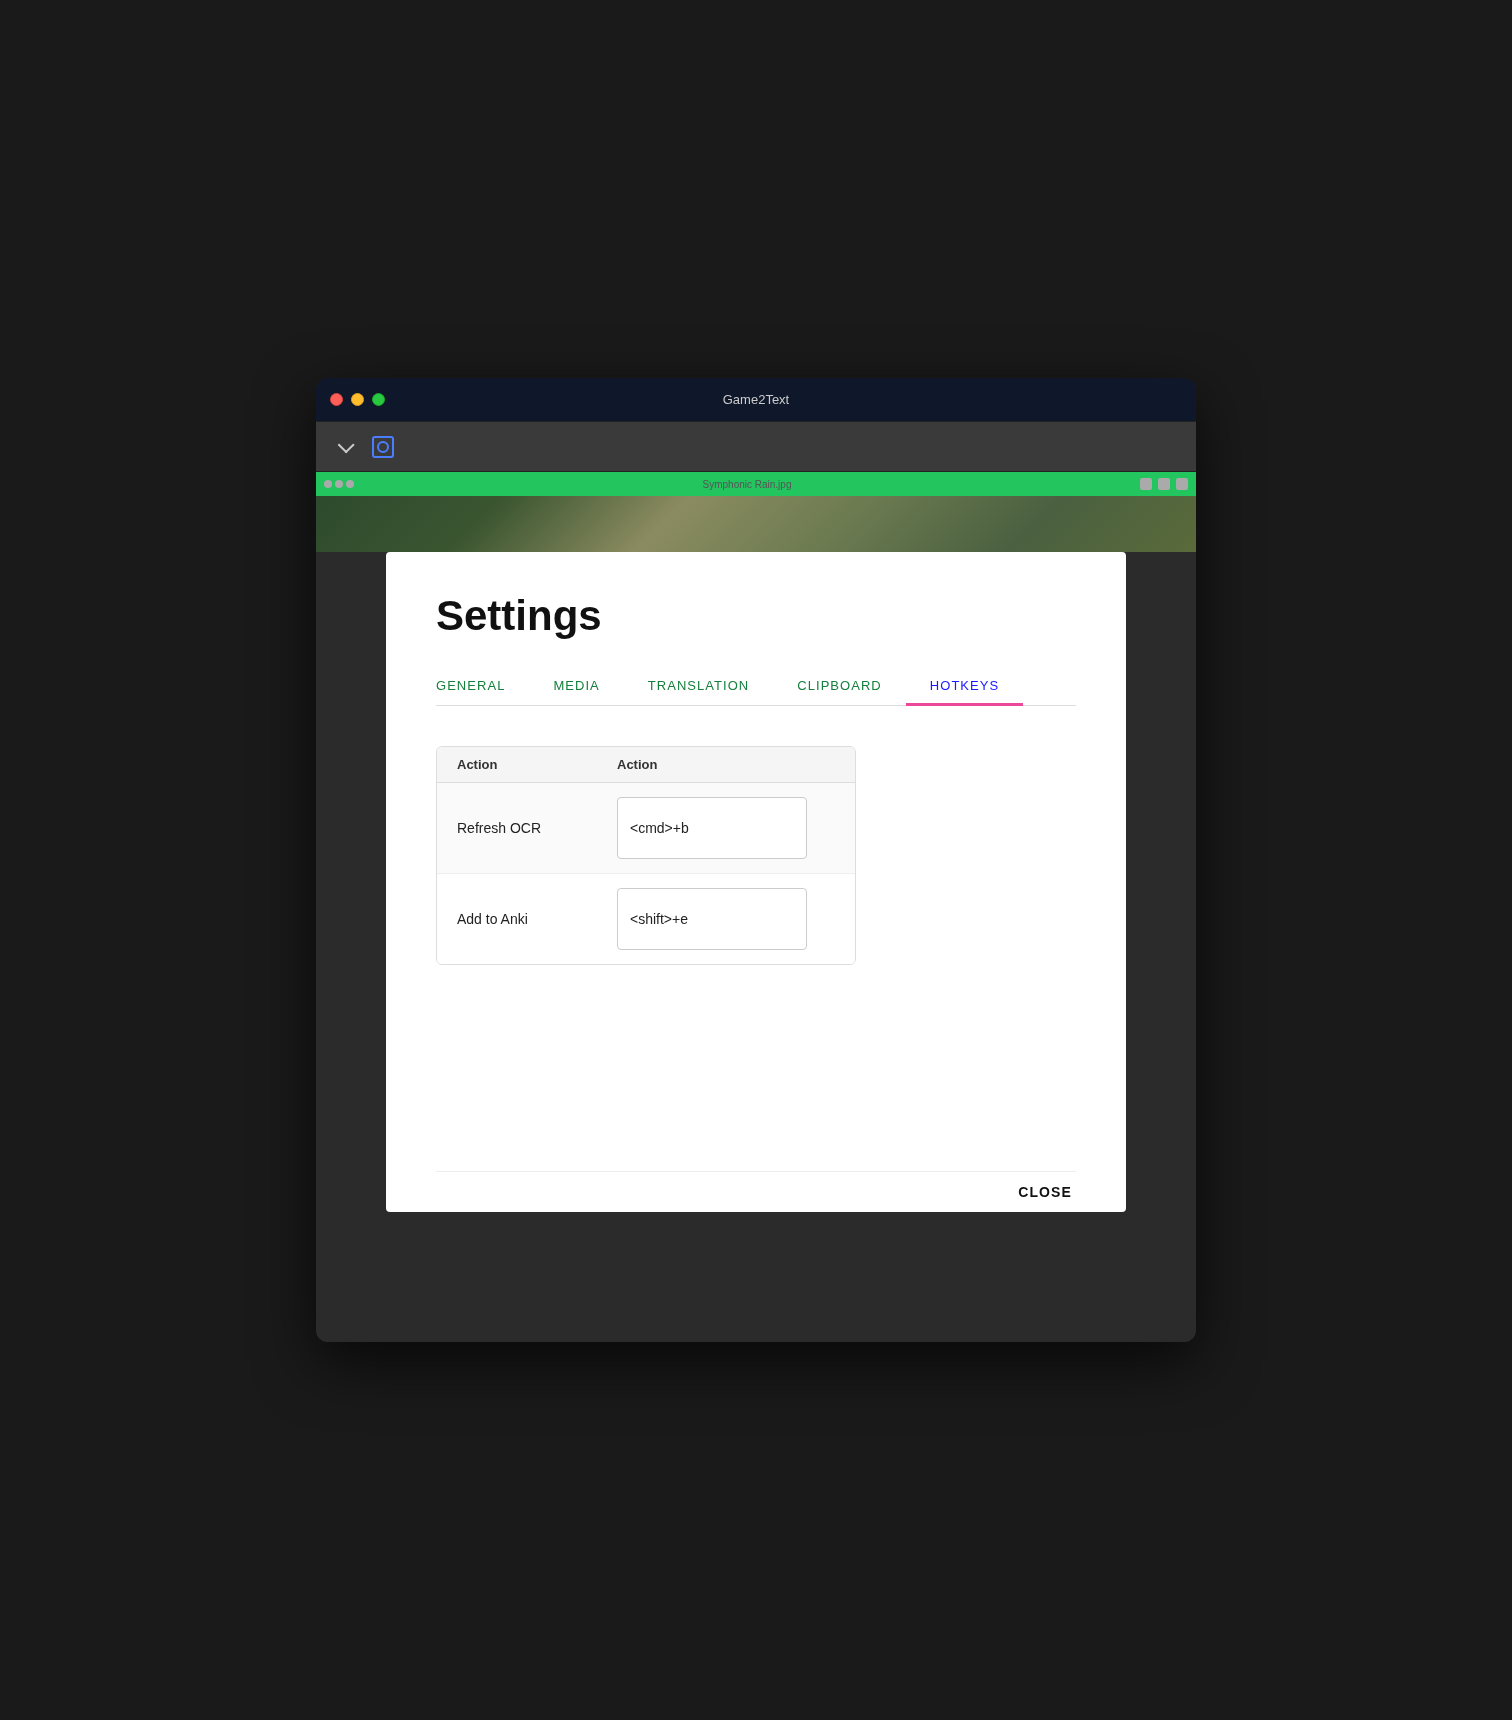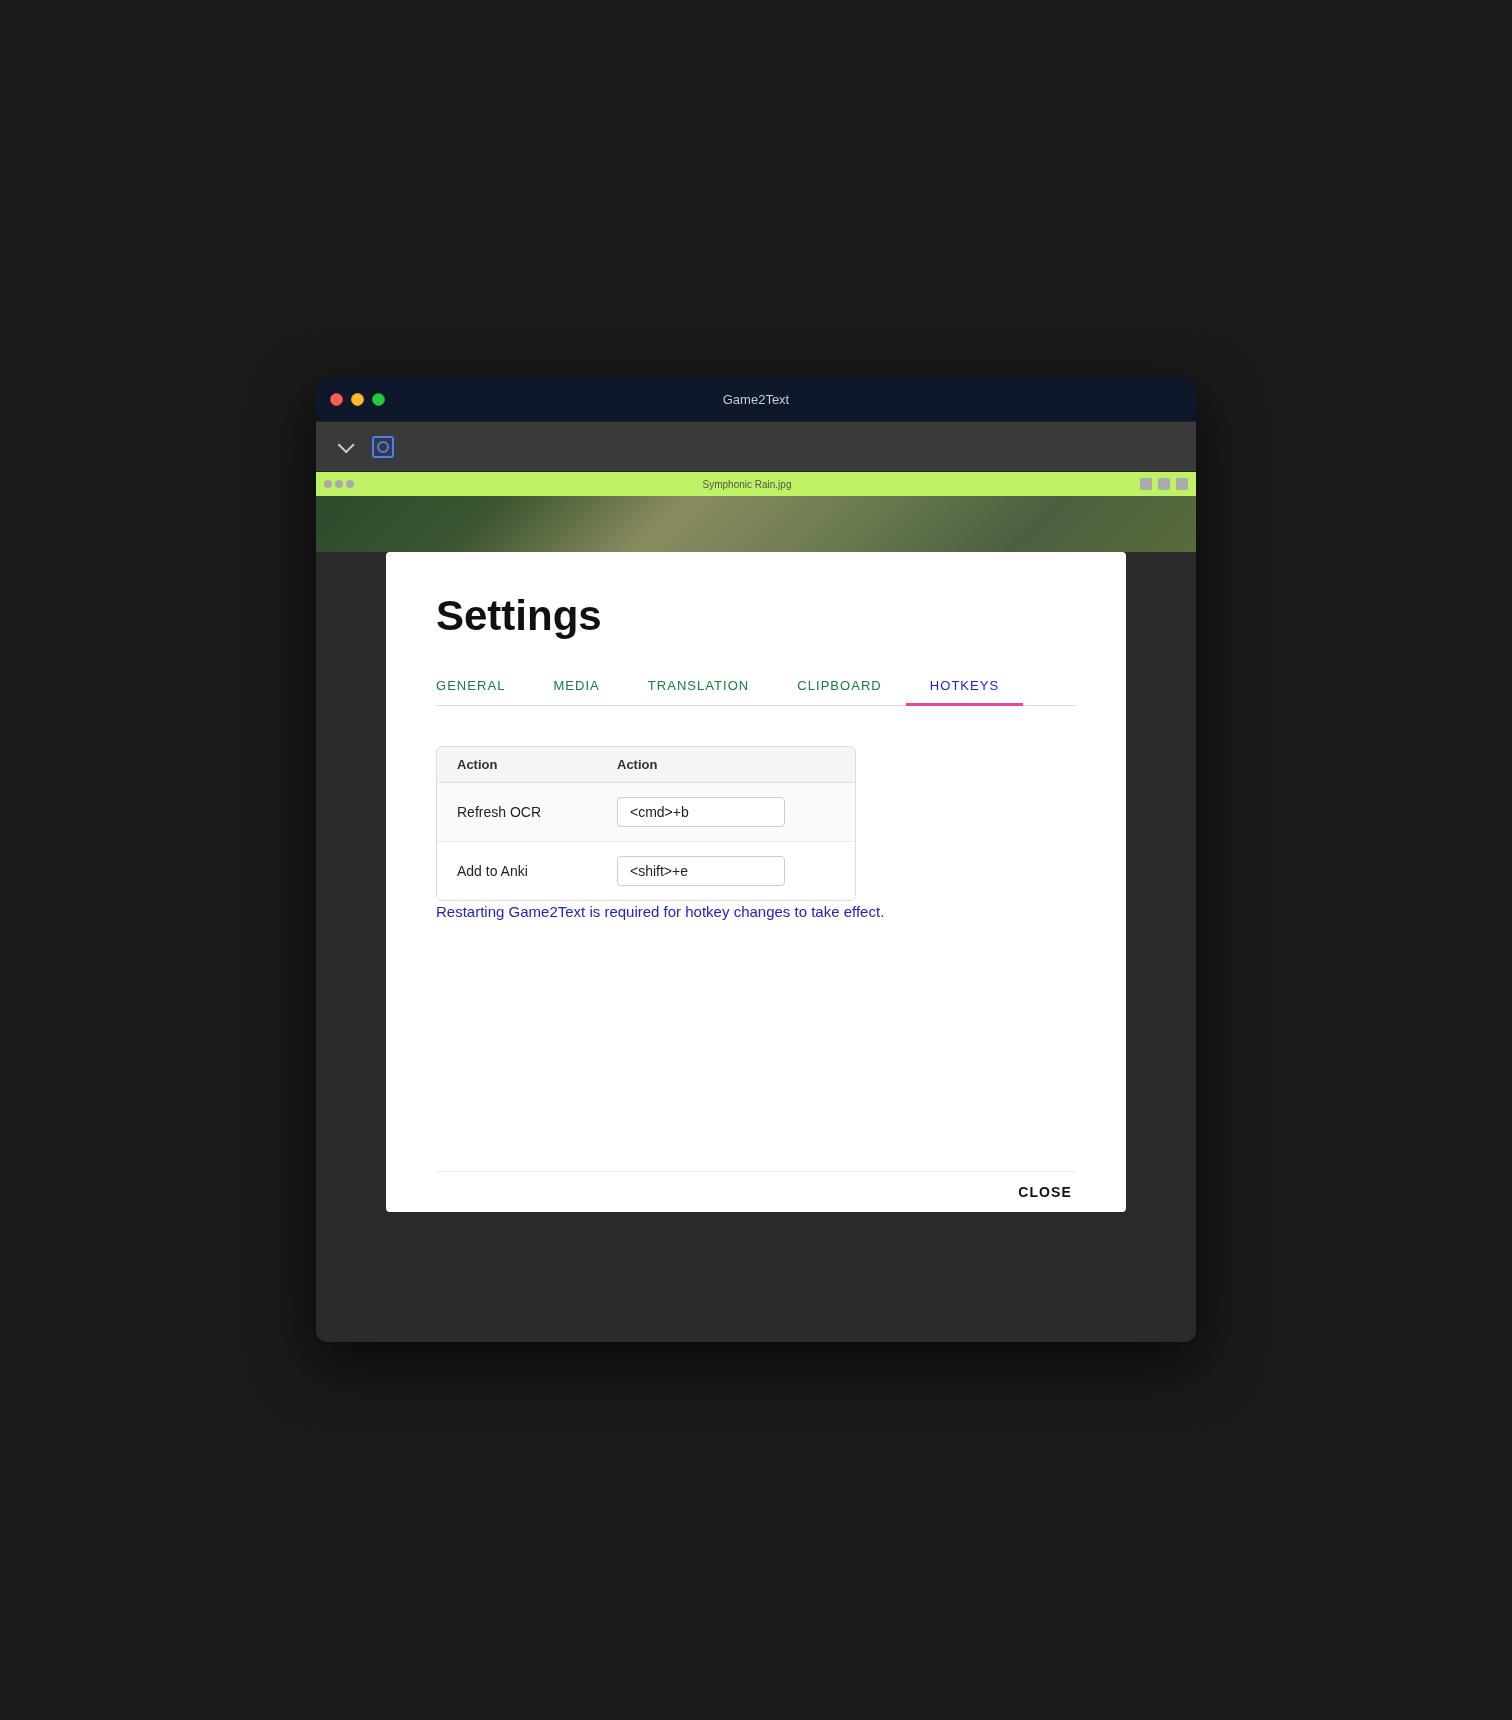--- a/index.html
+++ b/index.html
@@ -111,21 +111,21 @@
 
     .capture-icon::before {
       content: '';
       width: 8px;
       height: 8px;
       border: 2px solid #4a7eff;
       border-radius: 50%;
     }
 
     .bg-image-bar {
-      background: #bef264;
+      background: #22c55e;
       height: 24px;
       display: flex;
       align-items: center;
       padding: 0 8px;
       gap: 8px;
     }
 
     .bg-toolbar-dots {
       display: flex;
       gap: 3px;
@@ -251,24 +251,24 @@
 
     .row-action {
       width: 160px;
       font-size: 14px;
       color: #222;
     }
 
     .hotkey-input {
       border: 1px solid #ccc;
       border-radius: 4px;
-      padding: 6px 12px;
+      padding: 22px 12px;
       font-size: 14px;
       color: #222;
-      width: 168px;
+      width: 190px;
       background: white;
       outline: none;
     }
 
     
     .restart-notice {
       font-size: 15px;
       color: #2222cc;
       margin-bottom: 40px;
       line-height: 1.5;
@@ -359,21 +359,20 @@
       <div class="table-row">
         <span class="row-action">Refresh OCR</span>
         <input class="hotkey-input" type="text" value="&lt;cmd&gt;+b" style="">
       </div>
       <div class="table-row">
         <span class="row-action">Add to Anki</span>
         <input class="hotkey-input" type="text" value="&lt;shift&gt;+e" style="">
       </div>
     </div>
 
-    <p class="restart-notice">Restarting Game2Text is required for hotkey changes to take effect.</p>
 
     <div class="dialog-footer">
       <button class="close-button">CLOSE</button>
     </div>
 
   </div>
 
   <div class="bottom-dark"></div>
 
 </div>

